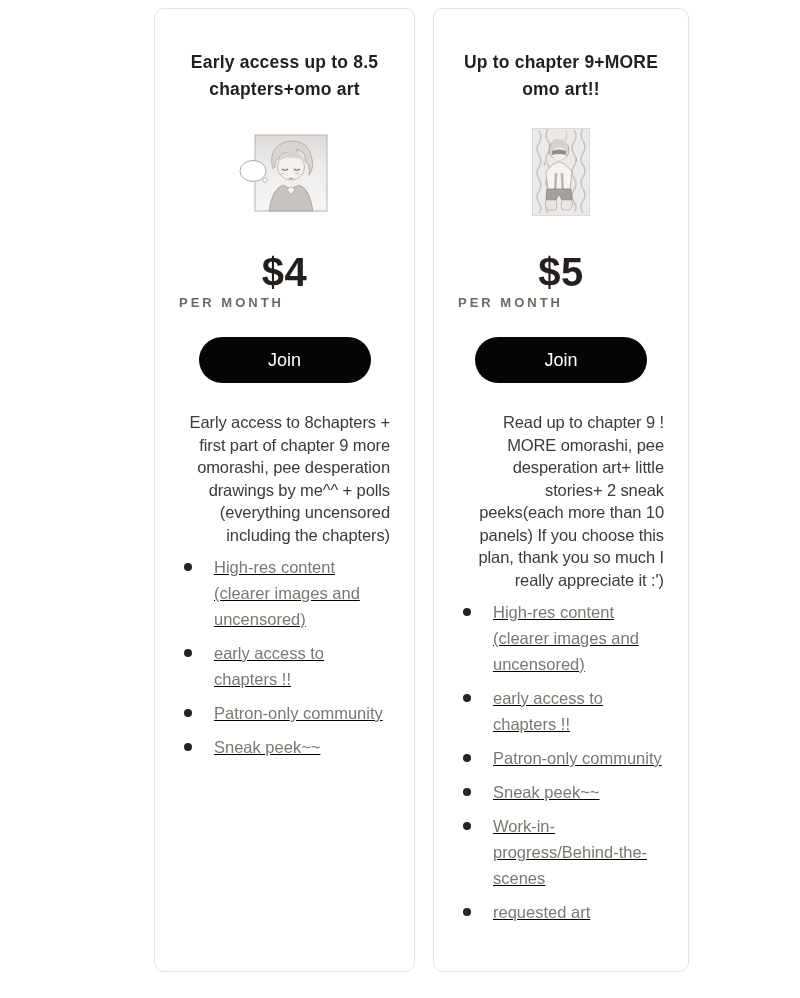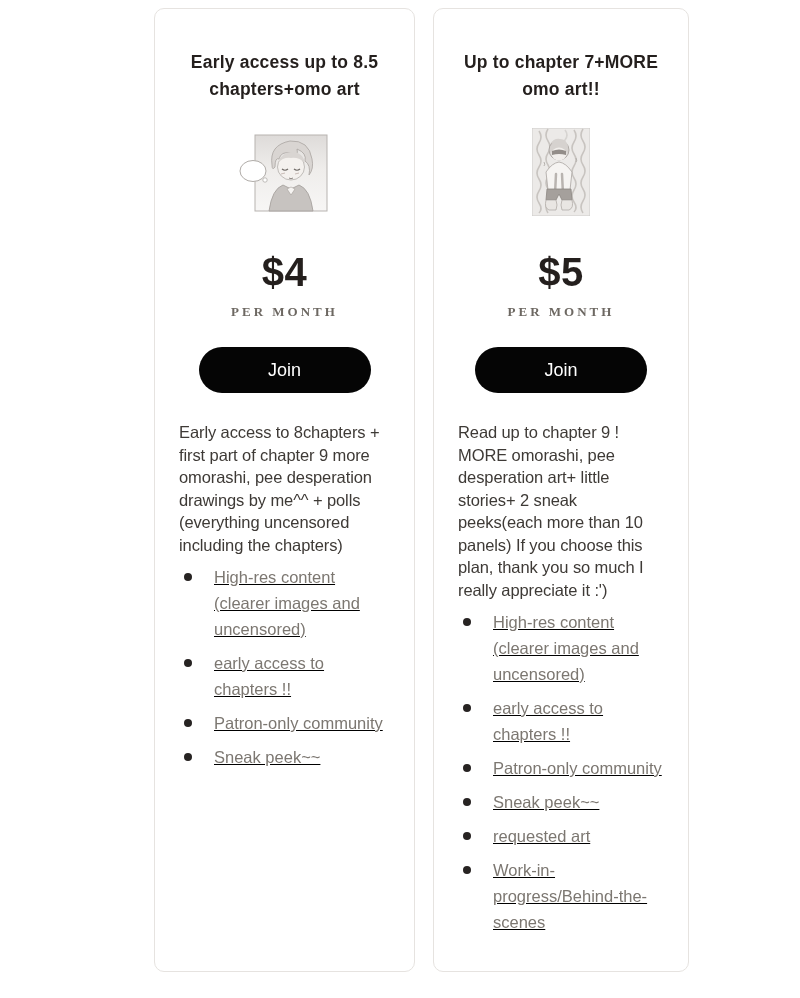--- a/index.html
+++ b/index.html
@@ -43,47 +43,46 @@
   }
   .tier-price {
     margin-top: 33px;
     text-align: center;
     font-size: 40px;
     font-weight: bold;
     color: var(--price-text, #241f1d);
     letter-spacing: 0.5px;
   }
   .tier-cadence {
-    margin-top: 9px;
-    text-align: center;
+    text-align: left;
     font-size: 13px;
     font-weight: bold;
     letter-spacing: 3px;
     color: var(--cadence-text, #6d6862);
-    font-family: Liberation Serif, serif;
   }
   .join-btn {
     display: block;
     margin: 27px auto 0 auto;
     width: 172px;
     height: 46px;
     border: none;
     border-radius: 27px;
     background: var(--button-bg, #050505);
     color: var(--button-text, #ffffff);
     font-family: inherit;
     font-size: 18px;
     cursor: pointer;
   }
   .tier-desc {
     margin-top: 28px;
     font-size: 16.5px;
     line-height: 22.5px;
     color: var(--description-text, #3e3a36);
     letter-spacing: -0.1px;
+    text-align: right;
   }
   ul.benefits {
     list-style: none;
     margin-top: 8px;
     text-decoration: underline;
   }
   ul.benefits li {
     position: relative;
     padding-left: 35px;
     margin-top: 8px;
@@ -150,21 +149,21 @@
 
     <ul class="benefits">
       <li><span class="dot"></span><span>High-res content (clearer images and uncensored)</span></li>
       <li><span class="dot"></span><span>early access to chapters !!</span></li>
       <li><span class="dot"></span><span>Patron-only community</span></li>
       <li><span class="dot"></span><span>Sneak peek~~</span></li>
     </ul>
   </section>
 
   <section class="tier-card t2">
-    <h2 class="tier-title">Up to chapter 7+MORE omo art!!</h2>
+    <h2 class="tier-title">Up to chapter 9+MORE omo art!!</h2>
 
     <div class="tier-art">
       <svg class="art-svg" width="58" height="88" viewBox="0 0 58 88">
         <rect x="0" y="0" width="58" height="88" fill="#eceae8" stroke="#c9c5c2" stroke-width="0.8"></rect>
 
         <g fill="none" stroke="#c2beba" stroke-width="1.6" opacity="0.85">
           <path d="M7,3 q4,6 0,12 q-4,6 0,12 q4,6 0,12 q-4,6 0,12 q4,6 0,12 q-4,6 0,12 q4,6 0,10"></path>
           <path d="M16,1 q-4,6 0,12 q4,6 0,12 q-4,6 0,12 q4,6 0,12 q-4,6 0,12 q4,6 0,12 q-4,6 0,12"></path>
           <path d="M42,2 q4,6 0,12 q-4,6 0,12 q4,6 0,12 q-4,6 0,12 q4,6 0,12 q-4,6 0,12 q4,6 0,10"></path>
           <path d="M51,1 q-4,6 0,12 q4,6 0,12 q-4,6 0,12 q4,6 0,12 q-4,6 0,12 q4,6 0,12 q-4,6 0,12"></path>
@@ -194,18 +193,18 @@
     <div class="tier-cadence">PER MONTH</div>
     <button class="join-btn">Join</button>
 
     <p class="tier-desc">Read up to chapter 9 ! MORE omorashi, pee desperation art+ little stories+ 2 sneak peeks(each more than 10 panels) If you choose this plan, thank you so much I really appreciate it :')</p>
 
     <ul class="benefits">
       <li><span class="dot"></span><span>High-res content (clearer images and uncensored)</span></li>
       <li><span class="dot"></span><span>early access to chapters !!</span></li>
       <li><span class="dot"></span><span>Patron-only community</span></li>
       <li><span class="dot"></span><span>Sneak peek~~</span></li>
+      <li><span class="dot"></span><span>Work-in-progress/Behind-the-scenes</span></li>
       <li><span class="dot"></span><span>requested art</span></li>
-      <li><span class="dot"></span><span>Work-in-progress/Behind-the-scenes</span></li>
     </ul>
   </section>
 
 </div>
 
 </body></html>

